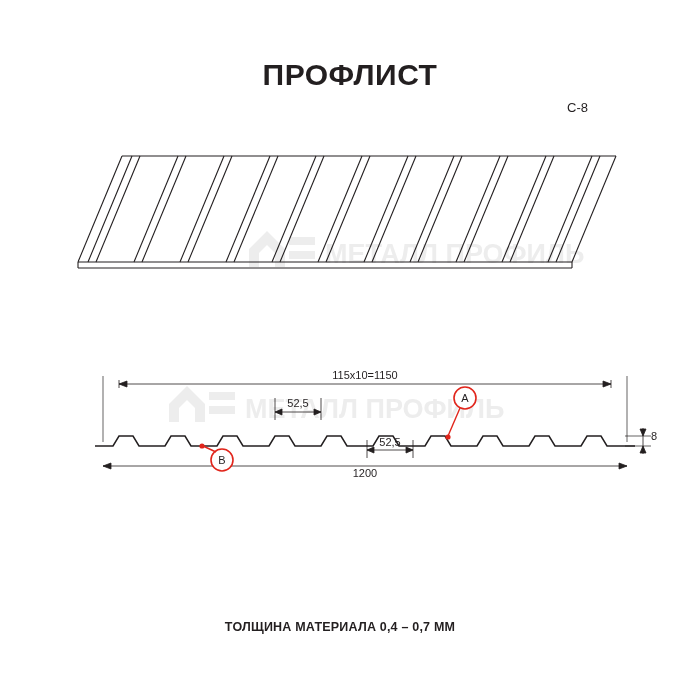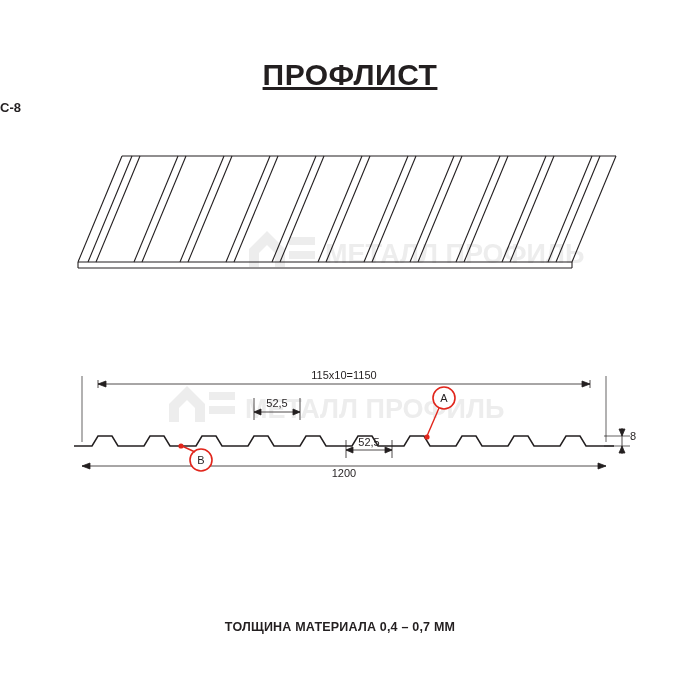--- a/index.html
+++ b/index.html
@@ -22,30 +22,29 @@
   }
   .title {
     position: absolute;
     top: 58px;
     left: 0;
     width: 700px;
     text-align: center;
     font-size: 30px;
     font-weight: bold;
     letter-spacing: 0.5px;
-    text-decoration: underline;
   }
   .subtitle {
     position: absolute;
     top: 100px;
     left: 0;
     width: 588px;
-    text-align: left;
+    text-align: right;
     font-size: 13px;
-    font-weight: bold;
+    font-weight: normal;
   }
   .footnote {
     position: absolute;
     top: 620px;
     left: 0;
     width: 680px;
     text-align: center;
     font-size: 12.5px;
     font-weight: bold;
     letter-spacing: 0.2px;
@@ -53,21 +52,21 @@
   .iso-wrap {
     position: absolute;
     top: 140px;
     left: 60px;
     width: 580px;
     height: 160px;
   }
   .section-wrap {
     position: absolute;
     top: 350px;
-    left: 44px;
+    left: 65px;
     width: 600px;
     height: 140px;
   }
   .wm {
     position: absolute;
     pointer-events: none;
     opacity: 1;
     text-align: center;
   }
   svg { display: block; overflow: visible; }

